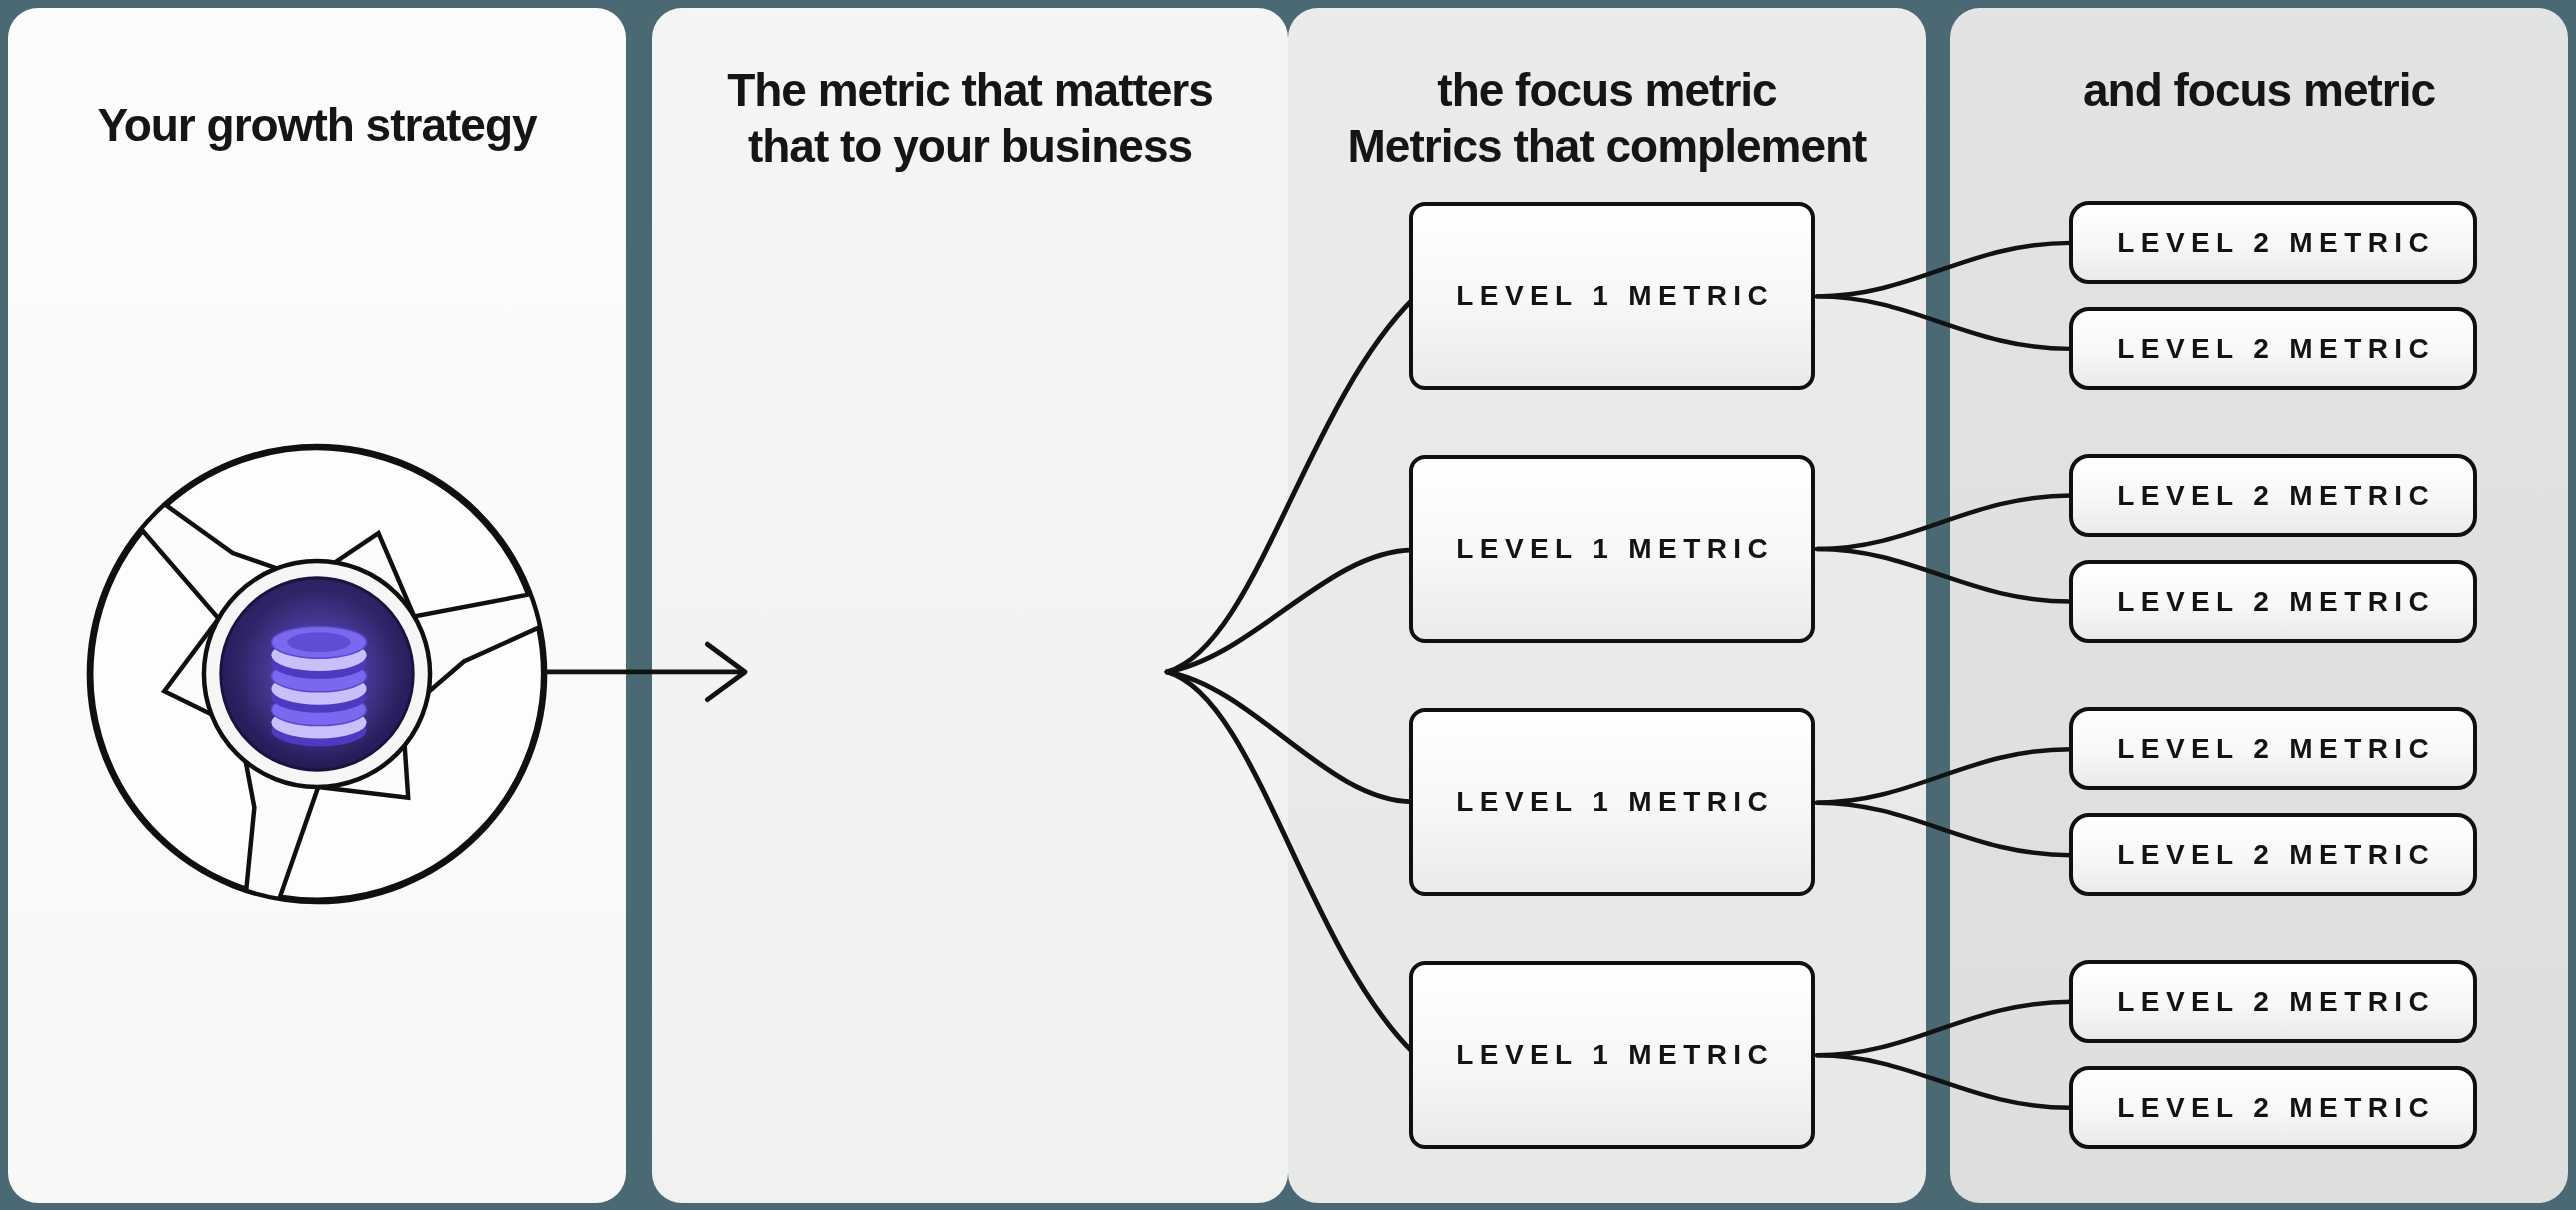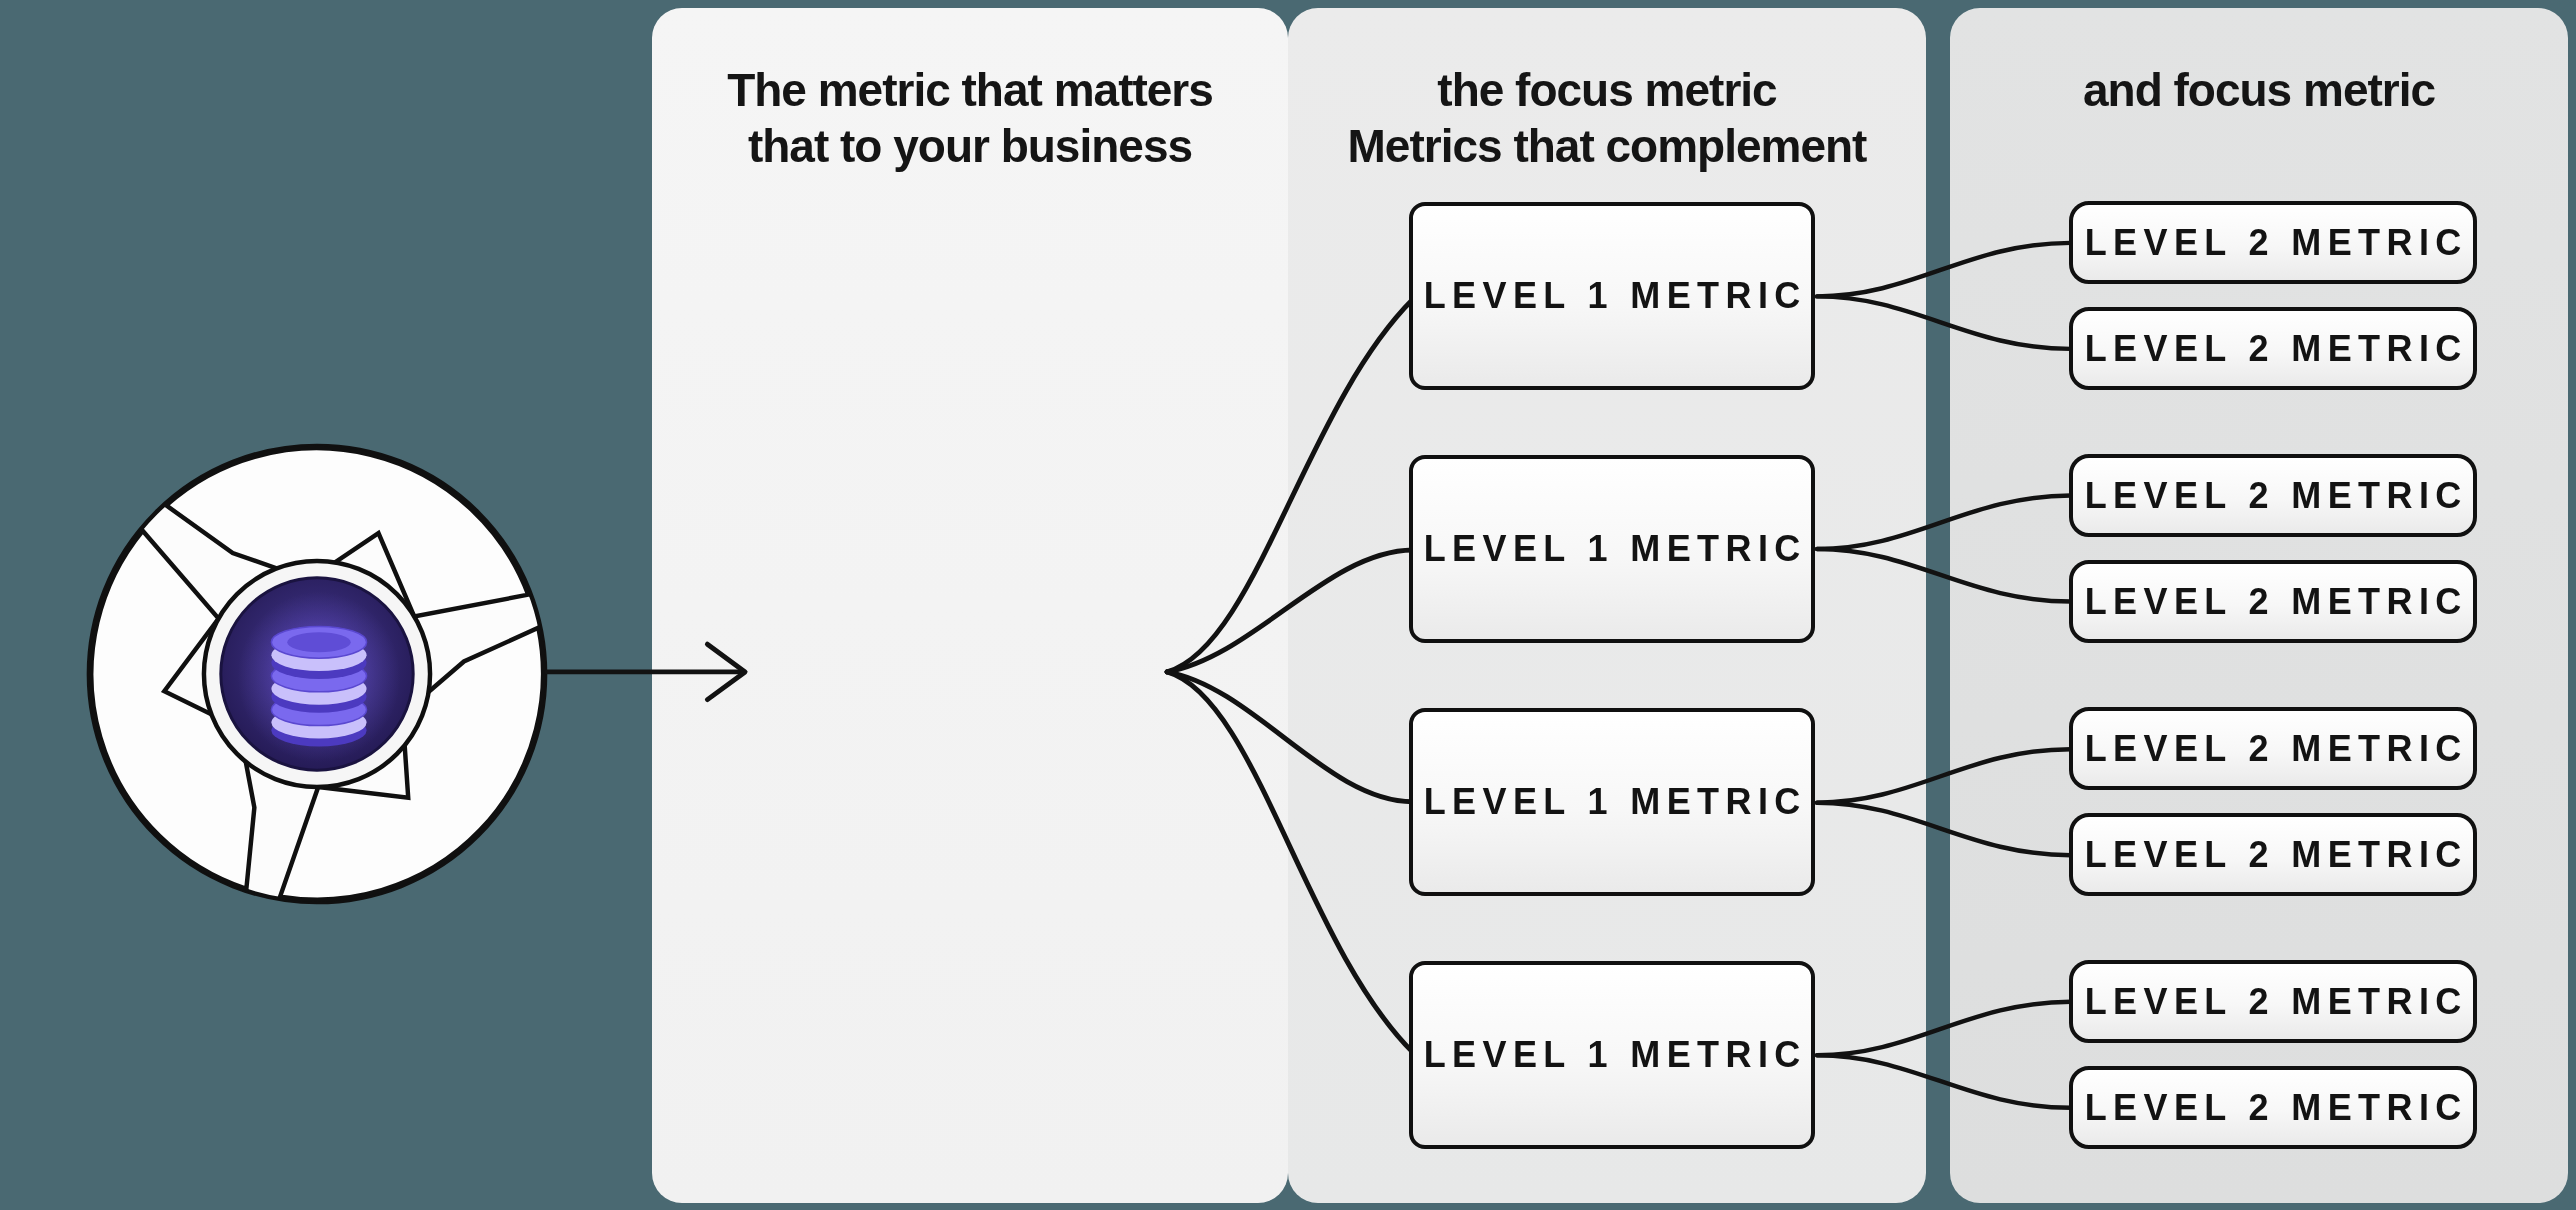--- a/index.html
+++ b/index.html
@@ -29,39 +29,44 @@
   
   svg.connectors{position:absolute;left:0;top:0;z-index:5;pointer-events:none;}
 
   
   .metric-box{
     position:absolute;z-index:6;
     display:flex;align-items:center;justify-content:center;
     background:linear-gradient(180deg,#ffffff 0%,#f7f7f7 55%,#eaeaea 100%);
     border:4px solid #101010;
     font-weight:bold;color:#131313;
-    font-size:36px;letter-spacing:6.4px;white-space:nowrap;
+    font-size:28px;letter-spacing:6.4px;white-space:nowrap;
     text-indent:6.4px; 
   }
   .focus-box{left:761px;top:579px;width:406px;height:186px;border-radius:16px;}
   .l1-box{left:1409px;width:406px;height:188px;border-radius:16px;justify-content:center;}
   .l1-0{top:202px;} .l1-1{top:455px;} .l1-2{top:708px;} .l1-3{top:961px;}
   .l2-box{left:2069px;width:408px;height:83px;border-radius:20px;}
   .l2-0{top:201px;} .l2-1{top:307px;}
   .l2-2{top:454px;} .l2-3{top:560px;}
   .l2-4{top:707px;} .l2-5{top:813px;}
   .l2-6{top:960px;} .l2-7{top:1066px;}
 
   .flywheel-wrap{position:absolute;left:77px;top:434px;width:480px;height:480px;z-index:4;}
 </style>
 </head>
 <body>
 
 <div class="stage">
 
+  <div class="panel panel-1">
+    <div class="panel-title">
+      <div>Your growth strategy</div>
+    </div>
+  </div>
 
   <div class="panel panel-2">
     <div class="panel-title">
       <div>The metric that matters</div>
       <div>that to your business</div>
     </div>
   </div>
 
   <div class="panel panel-3">
     <div class="panel-title">

